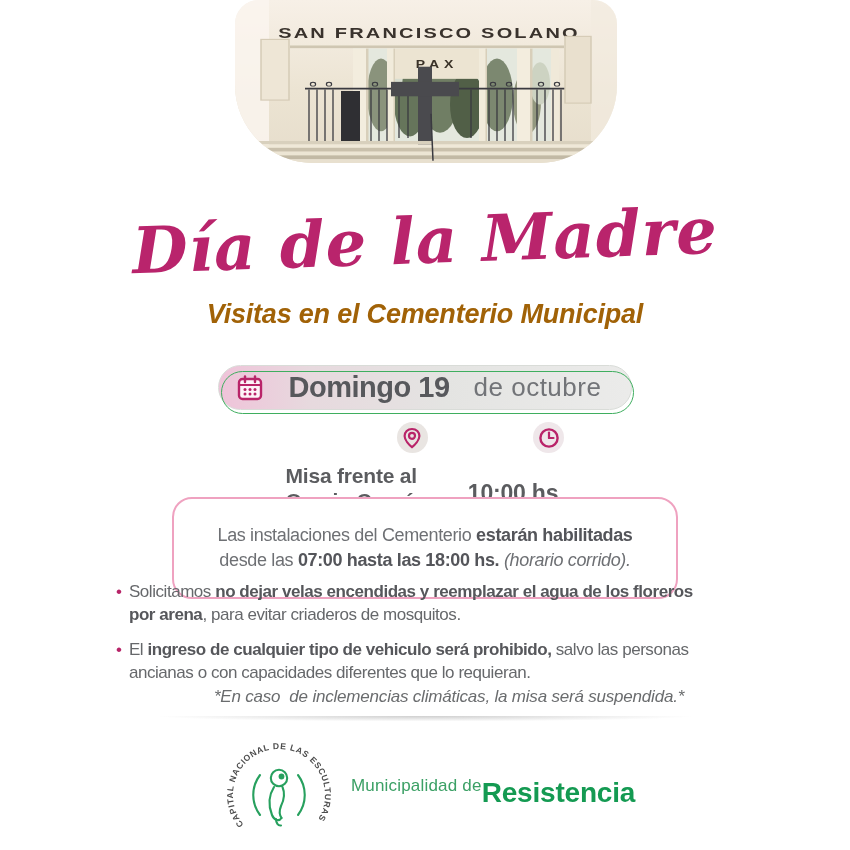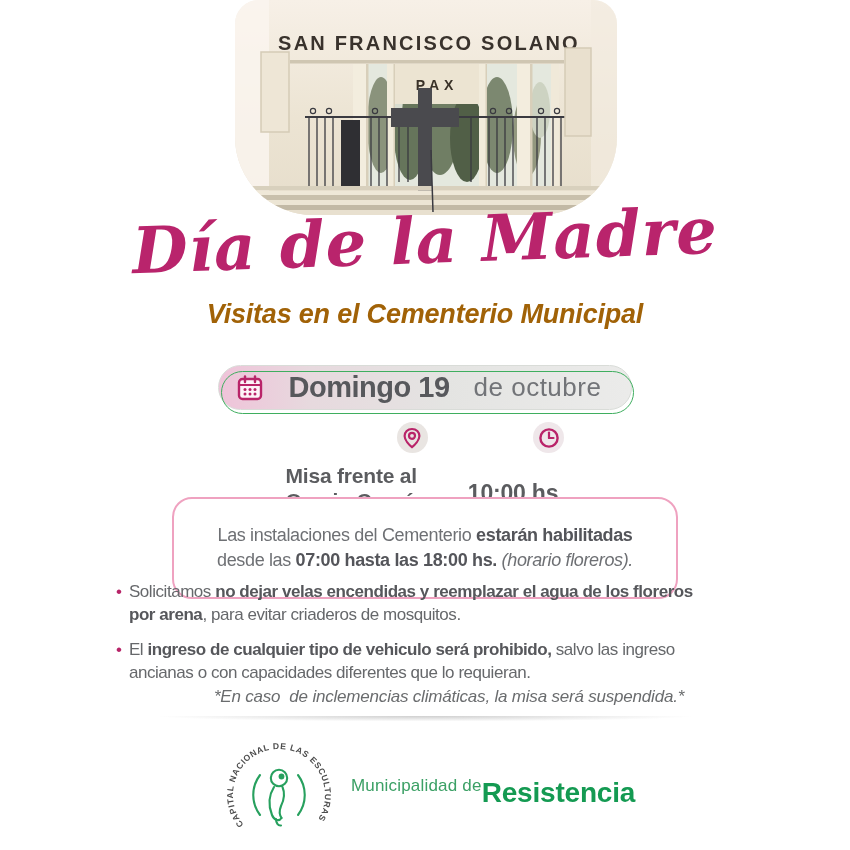--- a/index.html
+++ b/index.html
@@ -2,21 +2,21 @@
 <html><head>
 <meta charset="utf-8">
 <style>
   * { margin: 0; padding: 0; box-sizing: border-box; }
   html, body { background: #ffffff; }
   body { width: 850px; height: 850px; font-family: "Liberation Sans", sans-serif; }
   .flyer { position: relative; width: 850px; height: 850px; background: #ffffff; overflow: hidden; }
 
   
   .photo {
-    position: absolute; left: 235px; top: 0; width: 382px; height: 215px;
+    position: absolute; left: 235px; top: 0; width: 382px; height: 163px;
     border-radius: 24px 24px 78px 78px; overflow: hidden;
   }
   .photo svg { display: block; width: 100%; height: 100%; }
 
   
   .title {
     position: absolute; top: 203px; left: 0; width: 100%;
     text-align: center;
     font-family: "DejaVu Serif", serif; font-style: italic; font-weight: bold;
     font-size: 64px; letter-spacing: 1px; color: #b9246c;
@@ -244,35 +244,35 @@
           <line x1="11" y1="11" x2="11" y2="5.5" stroke="#b92469" stroke-width="2.2" stroke-linecap="round"></line>
           <line x1="11" y1="11" x2="15.5" y2="11" stroke="#b92469" stroke-width="2.2" stroke-linecap="round"></line>
         </svg>
       </span>
       <div class="time-text">10:00 hs.</div>
     </div>
   </div>
 
   <div class="info-box">
     <span>Las instalaciones del Cementerio </span><b>estarán habilitadas</b><br>
-    <span>desde las </span><b>07:00 hasta las 18:00 hs.</b><i> (horario floreros).</i>
+    <span>desde las </span><b>07:00 hasta las 18:00 hs.</b><i> (horario corrido).</i>
   </div>
 
   <div class="bullets">
     <div class="bullet">
       <span class="dot">•</span>
       <div class="btext">
         <span>Solicitamos </span><b>no dejar velas encendidas y reemplazar el agua de los floreros</b><br>
         <b>por arena</b><span>, para evitar criaderos de mosquitos.</span>
       </div>
     </div>
     <div class="bullet">
       <span class="dot">•</span>
       <div class="btext">
-        <span>El </span><b>ingreso de cualquier tipo de vehiculo será prohibido,</b><span> salvo las ingreso</span><br>
+        <span>El </span><b>ingreso de cualquier tipo de vehiculo será prohibido,</b><span> salvo las personas</span><br>
         <span>ancianas o con capacidades diferentes que lo requieran.</span>
       </div>
     </div>
   </div>
 
   <div class="note">*En caso  de inclemencias climáticas, la misa será suspendida.*</div>
 
   <div class="divider"></div>
 
   <div class="footer">

